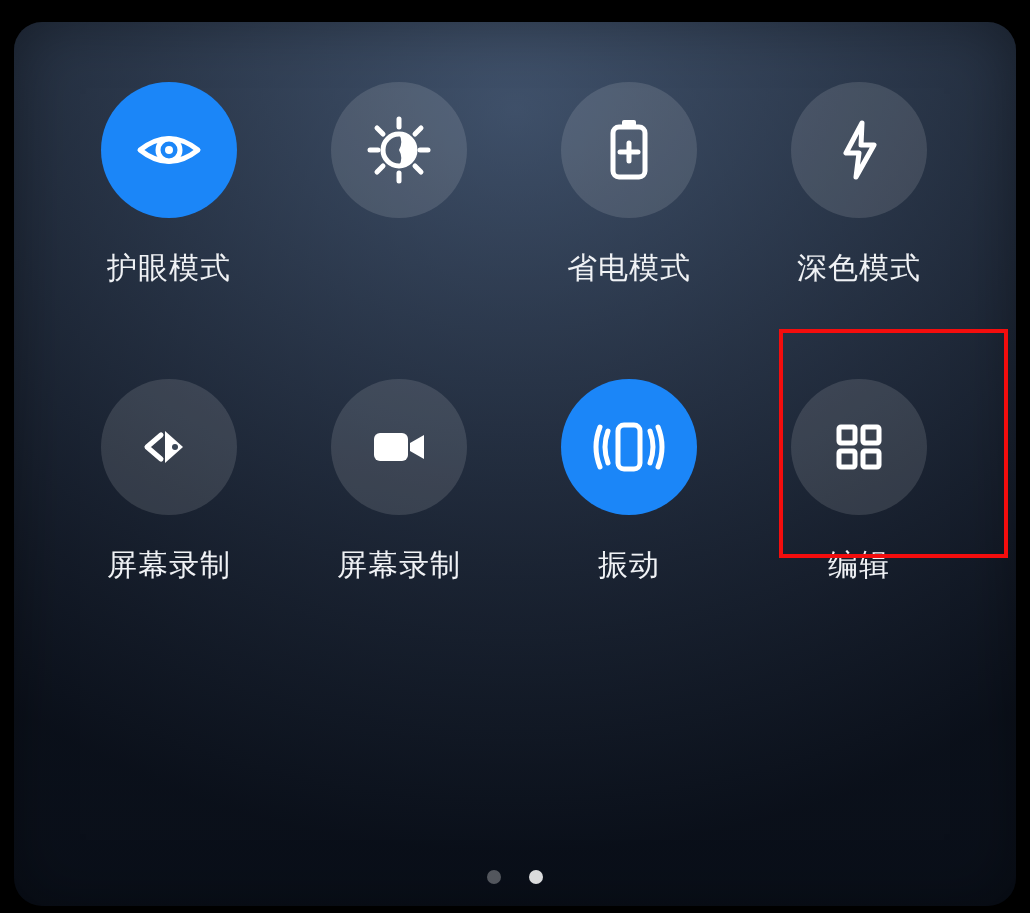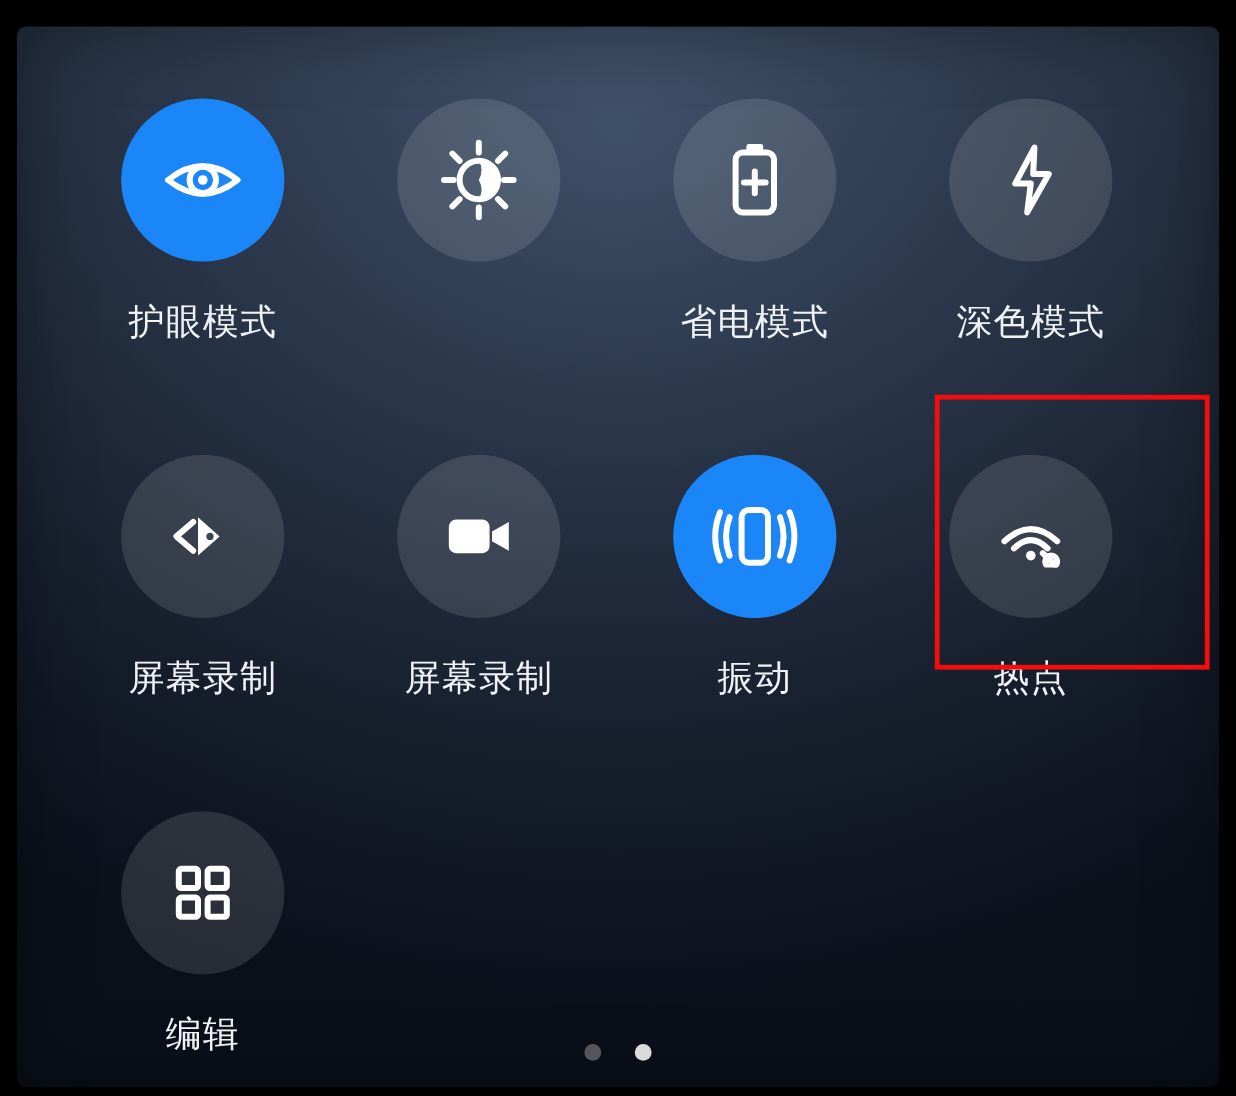--- a/index.html
+++ b/index.html
@@ -9,21 +9,21 @@
     background: #000;
     font-family: "PingFang SC", "Microsoft YaHei", sans-serif;
     overflow: hidden;
   }
   .panel {
     position: absolute;
     top: 22px;
     left: 14px;
     width: 1002px;
     height: 884px;
-    border-radius: 8px;
+    border-radius: 28px;
     background:
       radial-gradient(120% 120% at 50% 10%, rgba(70,90,120,0.55), rgba(10,15,25,0.85) 70%),
       linear-gradient(180deg, #3b4a5e 0%, #1a2230 60%, #08101a 100%);
     box-shadow: inset 0 0 60px rgba(0,0,0,0.35);
   }
   .grid {
     position: absolute;
     top: 60px;
     left: 40px;
     width: 920px;
@@ -159,32 +159,20 @@
             <path d="M16 14 Q10 30 16 46" stroke="#fff" stroke-width="5" fill="none" stroke-linecap="round" stroke-linejoin="round"></path>
             <path d="M8 10 Q0 30 8 50" stroke="#fff" stroke-width="5" fill="none" stroke-linecap="round" stroke-linejoin="round"></path>
             <path d="M58 14 Q64 30 58 46" stroke="#fff" stroke-width="5" fill="none" stroke-linecap="round" stroke-linejoin="round"></path>
             <path d="M66 10 Q74 30 66 50" stroke="#fff" stroke-width="5" fill="none" stroke-linecap="round" stroke-linejoin="round"></path>
           </svg>
         </div>
         <div class="label">振动</div>
       </div>
       <div class="tile">
         <div class="circle">
-          <svg width="64" height="52" viewBox="0 0 64 52">
-            <path d="M10 30 Q32 10 54 30" stroke="#fff" stroke-width="5" fill="none" stroke-linecap="round" stroke-linejoin="round"></path>
-            <path d="M18 36 Q32 22 46 36" stroke="#fff" stroke-width="5" fill="none" stroke-linecap="round" stroke-linejoin="round"></path>
-            <circle cx="32" cy="42" r="4" fill="#fff"></circle>
-            <path d="M42 40 L52 50" stroke="#fff" stroke-width="5" fill="none" stroke-linecap="round" stroke-linejoin="round"></path>
-            <circle cx="49" cy="47" r="5" stroke="#fff" stroke-width="5" fill="none" stroke-linecap="round" stroke-linejoin="round"></circle>
-          </svg>
-        </div>
-        <div class="label">热点</div>
-      </div>
-      <div class="tile">
-        <div class="circle">
           <svg width="52" height="52" viewBox="0 0 52 52">
             <rect x="6" y="6" width="16" height="16" rx="2" stroke="#fff" stroke-width="5" fill="none" stroke-linecap="round" stroke-linejoin="round"></rect>
             <rect x="30" y="6" width="16" height="16" rx="2" stroke="#fff" stroke-width="5" fill="none" stroke-linecap="round" stroke-linejoin="round"></rect>
             <rect x="6" y="30" width="16" height="16" rx="2" stroke="#fff" stroke-width="5" fill="none" stroke-linecap="round" stroke-linejoin="round"></rect>
             <rect x="30" y="30" width="16" height="16" rx="2" stroke="#fff" stroke-width="5" fill="none" stroke-linecap="round" stroke-linejoin="round"></rect>
           </svg>
         </div>
         <div class="label">编辑</div>
       </div>
     </div>

